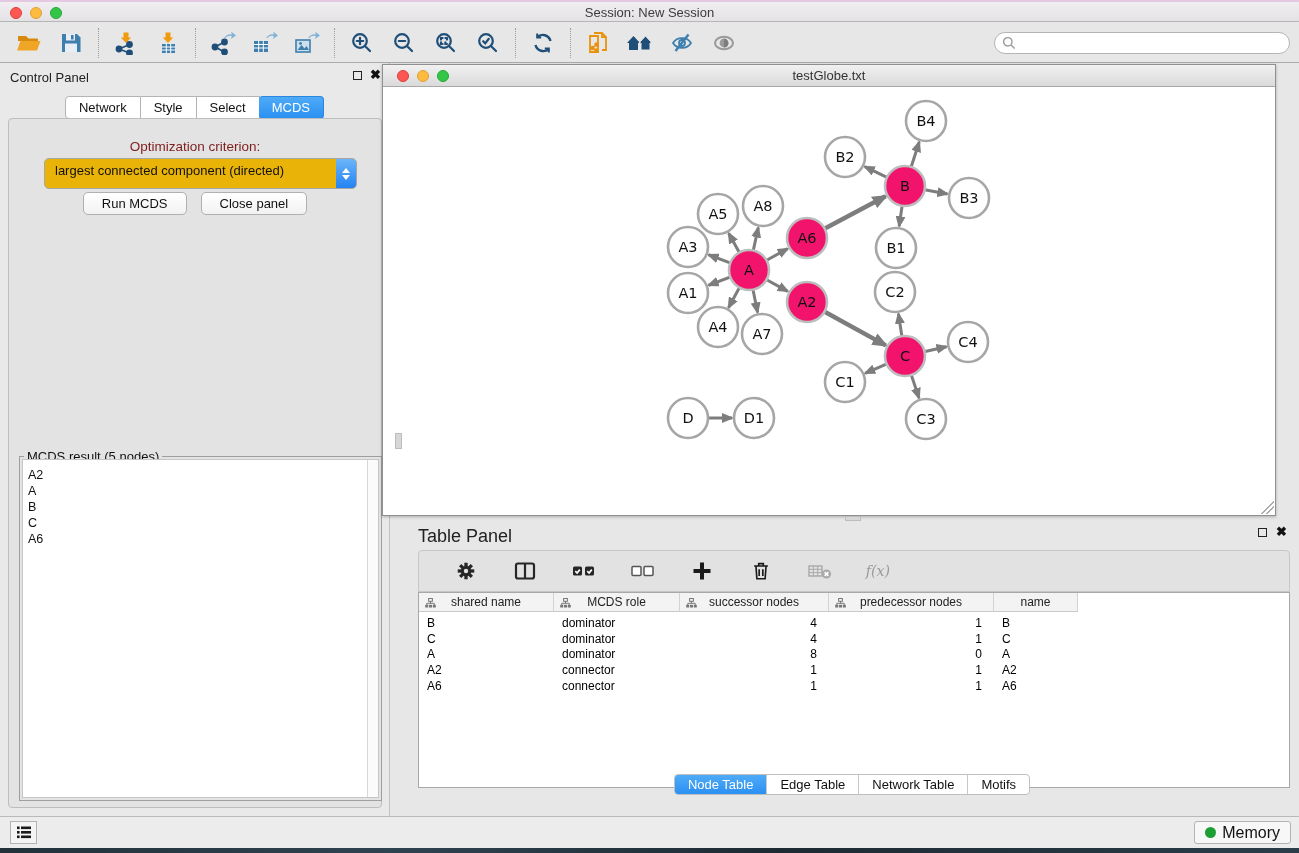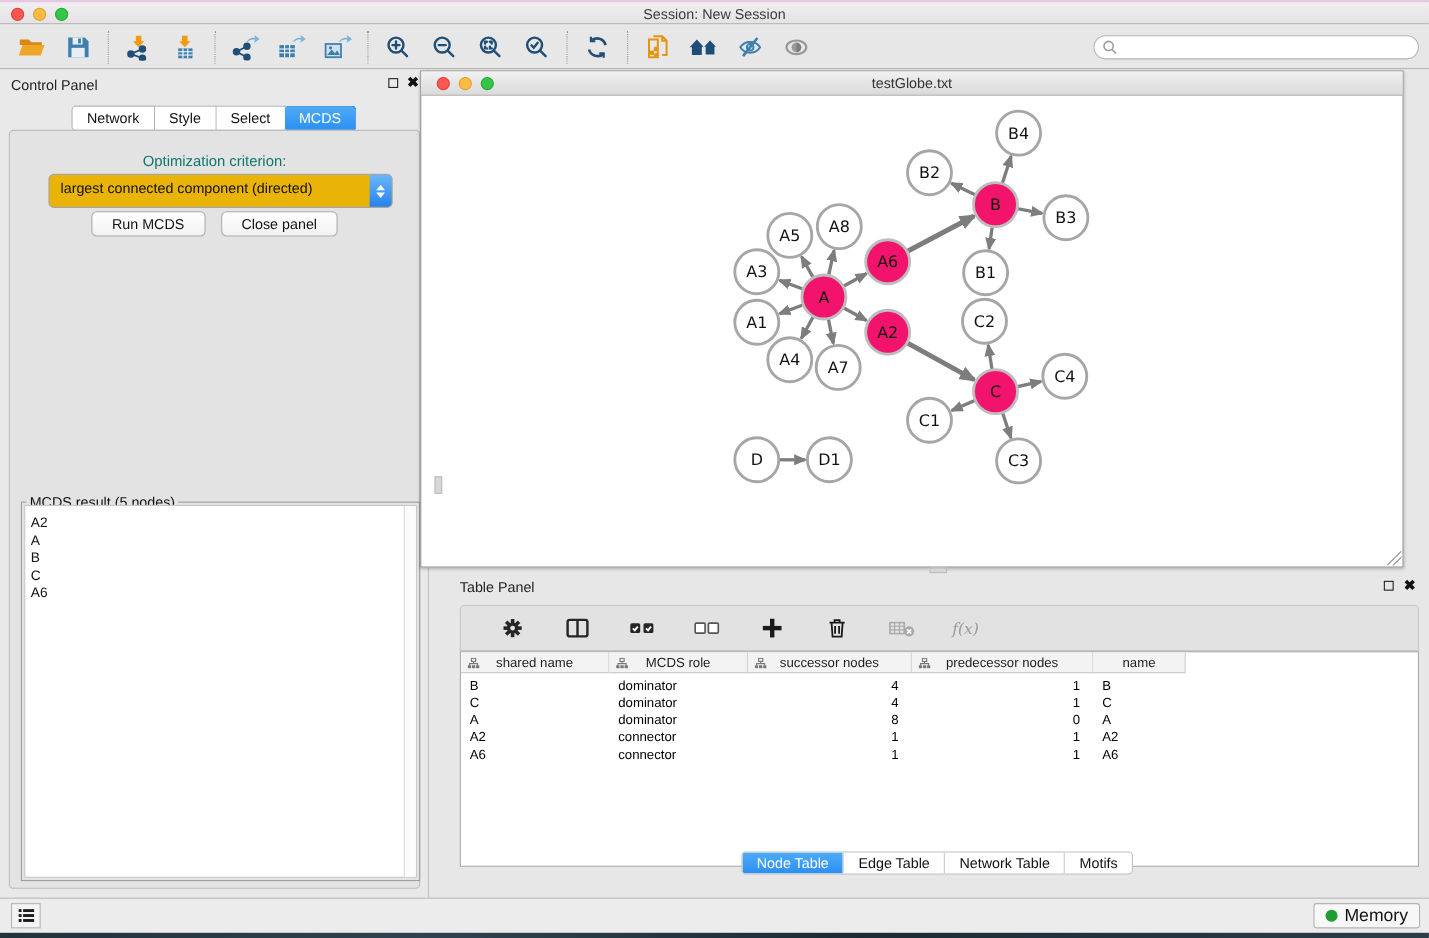--- a/index.html
+++ b/index.html
@@ -39,21 +39,21 @@
   .close-x { font-size:13px; font-weight:bold; color:#111; line-height:10px; }
   .cp-tabs { position:absolute; top:33px; left:0; right:0; display:flex; justify-content:center; }
   .cp-tab { font-size:13px; padding:3px 13px; background:#fff; border:1px solid #b4b4b4;
     border-left:none; color:#111; }
   .cp-tab:first-child { border-left:1px solid #b4b4b4; border-radius:4px 0 0 4px; }
   .cp-tab.active { background:linear-gradient(#4fabf7,#2b90f2); color:#fff; border-color:#2b86e0;
     border-radius:4px; margin-left:-1px; }
   .cp-content { position:absolute; top:55px; left:8px; right:7px; bottom:8px;
     background:#e3e3e3; border:1px solid #bdbdbd; border-radius:4px; }
   .opt-label { position:absolute; top:20px; left:0; right:0; text-align:center;
-    font-size:13.5px; color:#0f766e; }
+    font-size:13.5px; color:#7f1d1d; }
   .dropdown { position:absolute; top:39px; left:35px; width:313px; height:31px;
     background:#eab308; border:1px solid #a6a6a6; border-radius:5px; }
   .dropdown .val { position:absolute; left:10px; top:4px; font-size:13px; color:#111;
     white-space:nowrap; }
   .dd-step { position:absolute; right:0; top:0; bottom:0; width:20px;
     background:linear-gradient(#6cb5f9,#2383f2); border-radius:0 4px 4px 0;
     display:flex; flex-direction:column; align-items:center; justify-content:center; gap:2px; }
   .tri-up { width:0; height:0; border-left:4px solid transparent; border-right:4px solid transparent;
     border-bottom:5px solid #fff; }
   .tri-dn { width:0; height:0; border-left:4px solid transparent; border-right:4px solid transparent;
@@ -85,21 +85,21 @@
       linear-gradient(135deg, transparent 48%, #aaa 48%, #aaa 55%, transparent 55%),
       linear-gradient(135deg, transparent 68%, #aaa 68%, #aaa 75%, transparent 75%); }
   .split-v { position:absolute; left:395px; top:433px; width:7px; height:16px;
     background:#d7d7d7; border:1px solid #bdbdbd; }
   .split-h { position:absolute; left:845px; top:516px; width:16px; height:5px;
     background:#d7d7d7; border:1px solid #bdbdbd; }
 
   
   .table-panel { position:absolute; left:405px; top:520px; width:894px; height:296px; }
   .tp-head { position:relative; height:28px; }
-  .tp-title { position:absolute; left:13px; top:6px; font-size:13px; color:#222; }
+  .tp-title { position:absolute; left:13px; top:6px; font-size:18px; color:#222; }
   .tp-ctls { position:absolute; right:12px; top:7px; display:flex; gap:9px; align-items:center; }
   .tp-toolbar { position:absolute; left:13px; top:30px; width:872px; height:42px;
     background:#e2e2e2; border:1px solid #c6c6c6; border-radius:4px 4px 0 0;
     display:flex; align-items:center; gap:9px; padding-left:12px; }
   .tp-tool { width:30px; height:30px; display:flex; align-items:center; justify-content:center;margin-left:20px; }
   .tp-table { position:absolute; left:13px; top:72px; width:872px; height:196px;
     background:#fff; border:1px solid #a8a8a8; overflow:hidden; }
   .thead { display:flex; height:19px; }
   .th { position:relative; background:#f3f3f3; border-right:1px solid #d2d2d2;
     border-bottom:1px solid #c9c9c9; font-size:12px; color:#222;

